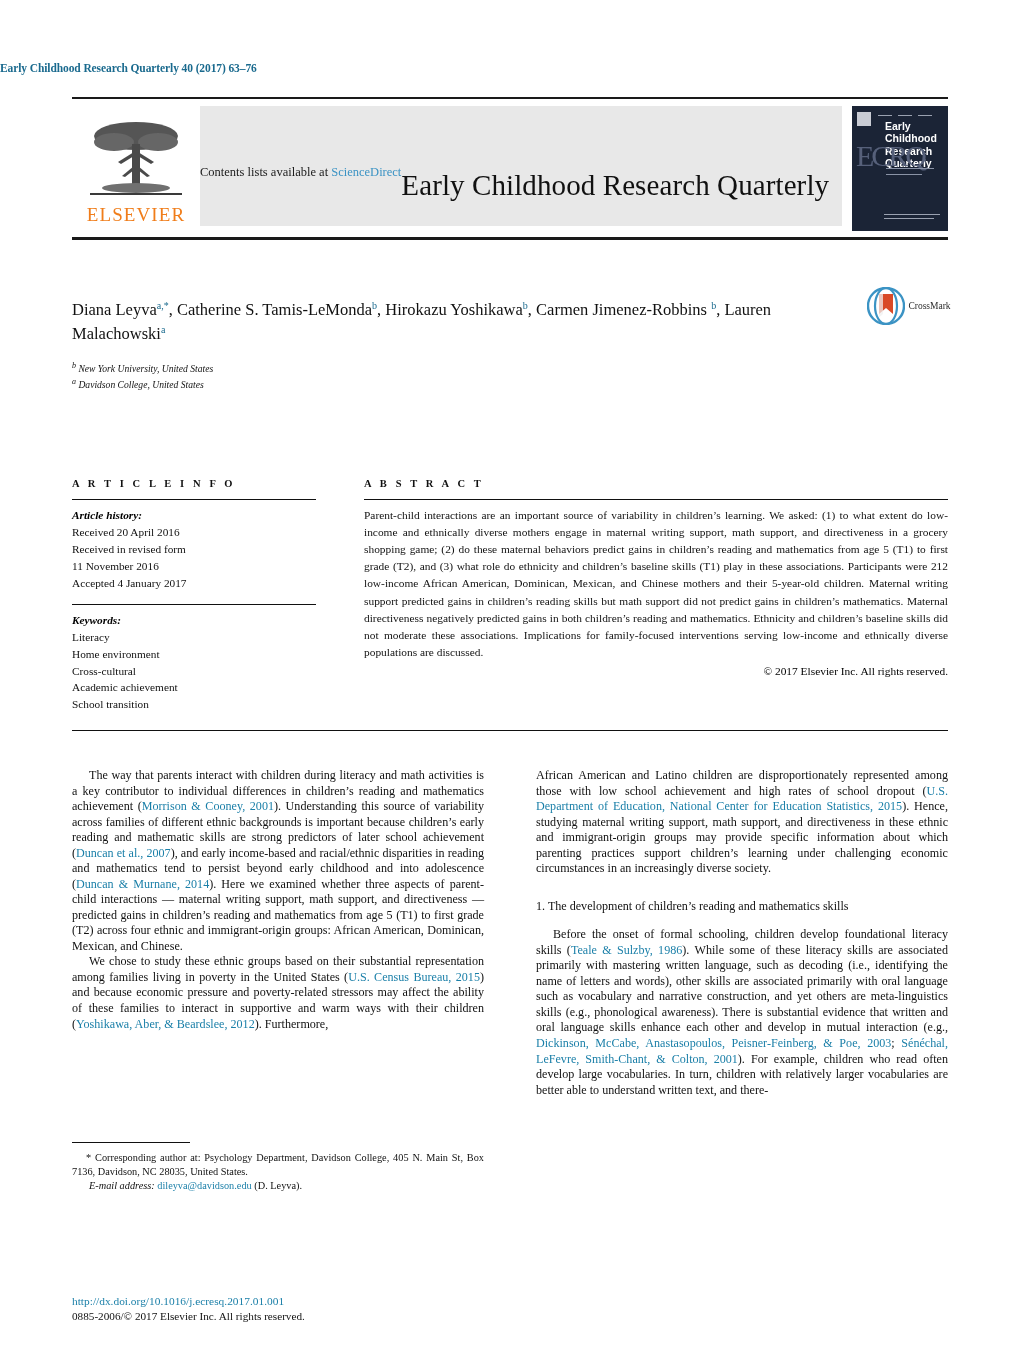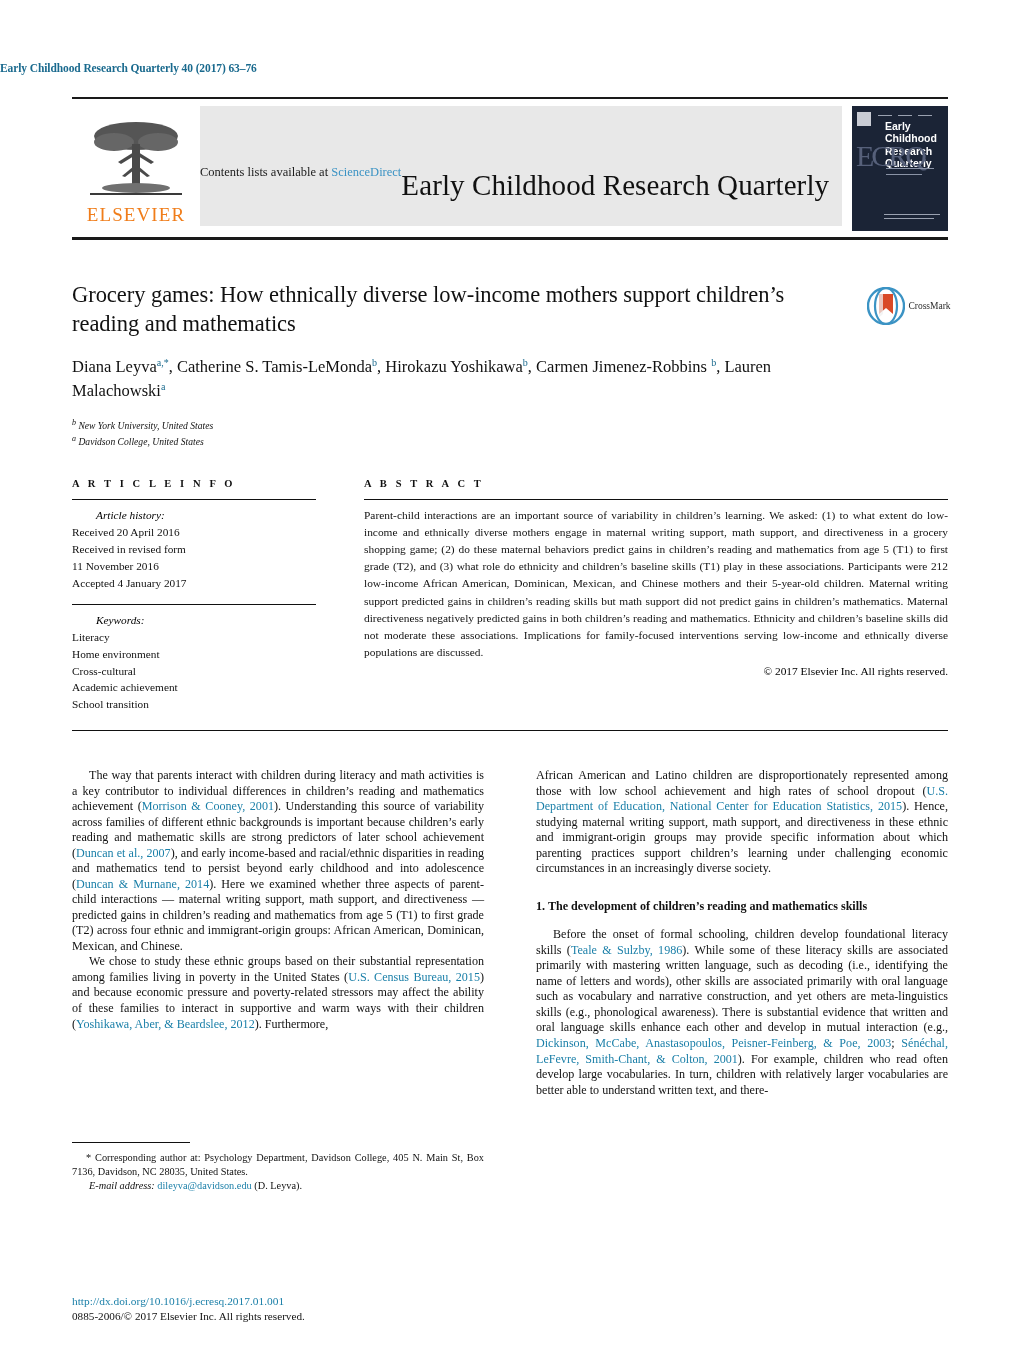--- a/index.html
+++ b/index.html
@@ -229,24 +229,23 @@
     letter-spacing: 3.1px;
     color: #111111;
     margin-bottom: 10px;
   }
   .hr-thin {
     border-top: 1.6px solid #111111;
     margin-bottom: 7px;
   }
   .hist-label, .kw-label {
     font-style: italic;
-    font-weight: normal;
+    font-weight: bold;
     font-size: 11.3px;
     line-height: 1.5;
-    margin-left: 24px;
   }
   .info-line {
     font-size: 11.3px;
     line-height: 1.5;
     color: #111111;
   }
   .kw-gap {
     height: 12px;
   }
   .abs-text {
@@ -289,21 +288,21 @@
     line-height: 1.285;
     text-align: justify;
     text-justify: inter-word;
     color: #111111;
     hyphens: manual;
   }
   .col p.indent { text-indent: 17px; }
   .ref { color: #1a7fa8; }
   .sec-num-head {
     font-size: 12.4px;
-    font-weight: bold;
+    font-weight: normal;
     line-height: 1.3;
     margin: 0;
     color: #111111;
   }
   .spacer-sm { height: 13px; }
   .spacer-md { height: 22px; }
 
   
   .footnote {
     position: absolute;
@@ -396,21 +395,20 @@
           <div class="cover-rule" style="left:32px;top:108px;width:56px;"></div>
           <div class="cover-rule" style="left:32px;top:112px;width:50px;"></div>
         </div>
       </div>
 
     </div>
   </div>
   <div class="masthead-bottom-rule"></div>
 
   <div class="title-block">
-    <h1 class="article-title">Grocery games: How ethnically diverse low-income mothers support children’s reading and mathematics</h1>
     <div class="authors">Diana Leyva<sup>a,*</sup>, Catherine S. Tamis-LeMonda<sup>b</sup>, Hirokazu Yoshikawa<sup>b</sup>, Carmen Jimenez-Robbins <sup>b</sup>, Lauren Malachowski<sup>a</sup></div>
     <div class="affils">
       <div><sup>b</sup> <span>New York University, United States</span></div>
       <div><sup>a</sup> <span>Davidson College, United States</span></div>
     </div>
   </div>
 
   <div class="crossmark">
     <svg width="38" height="38" viewBox="0 0 38 38">
       <circle cx="19" cy="19" r="18" fill="#ffffff" stroke="#3b93c4" stroke-width="2.4"></circle>

